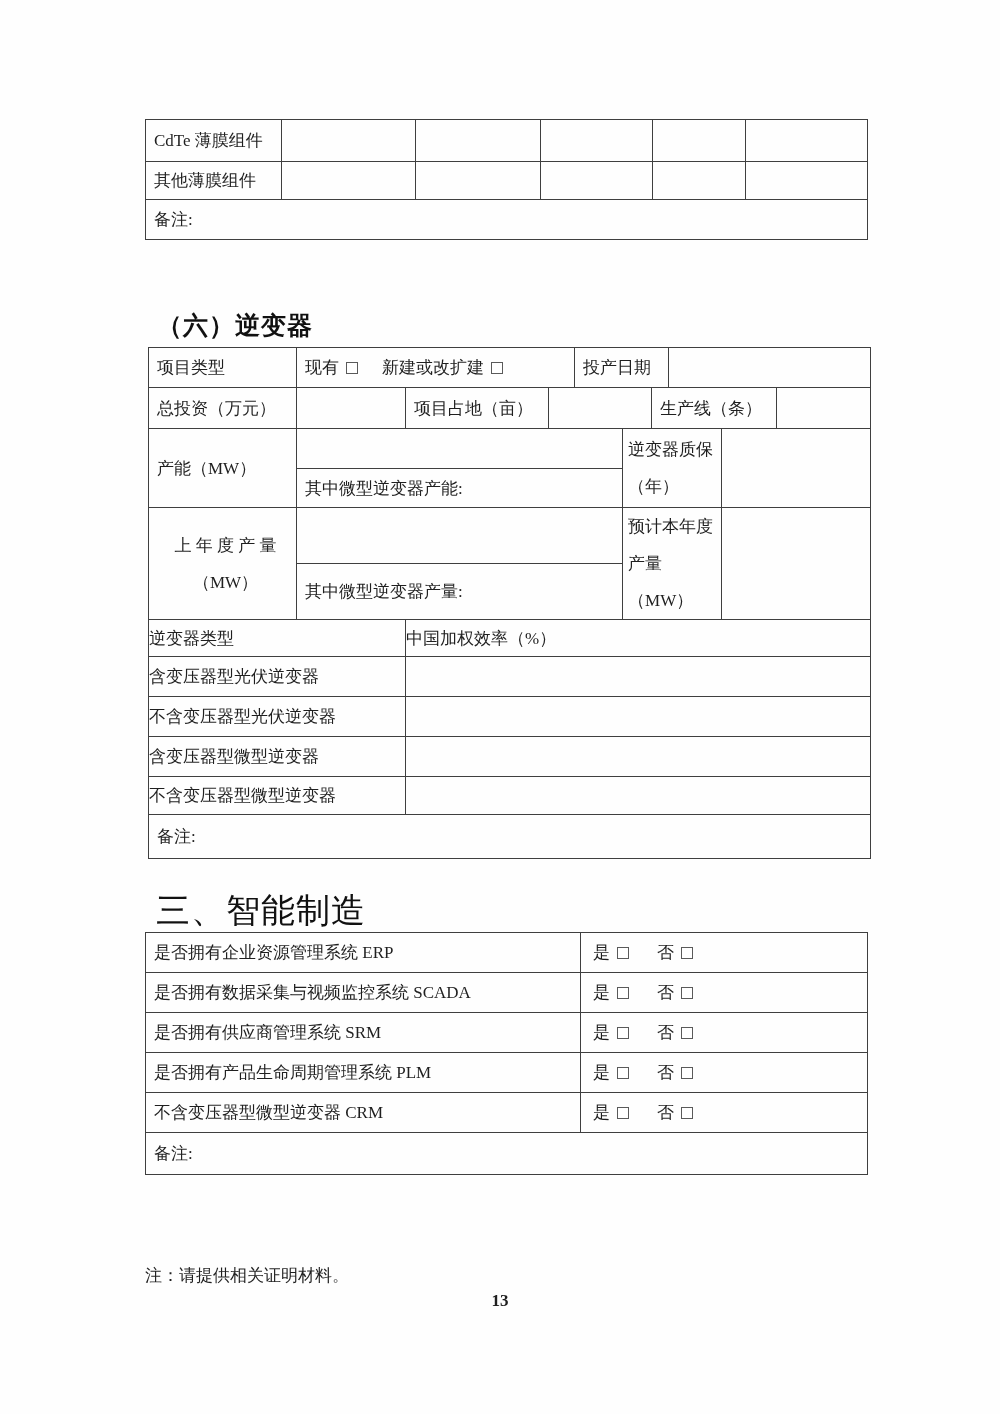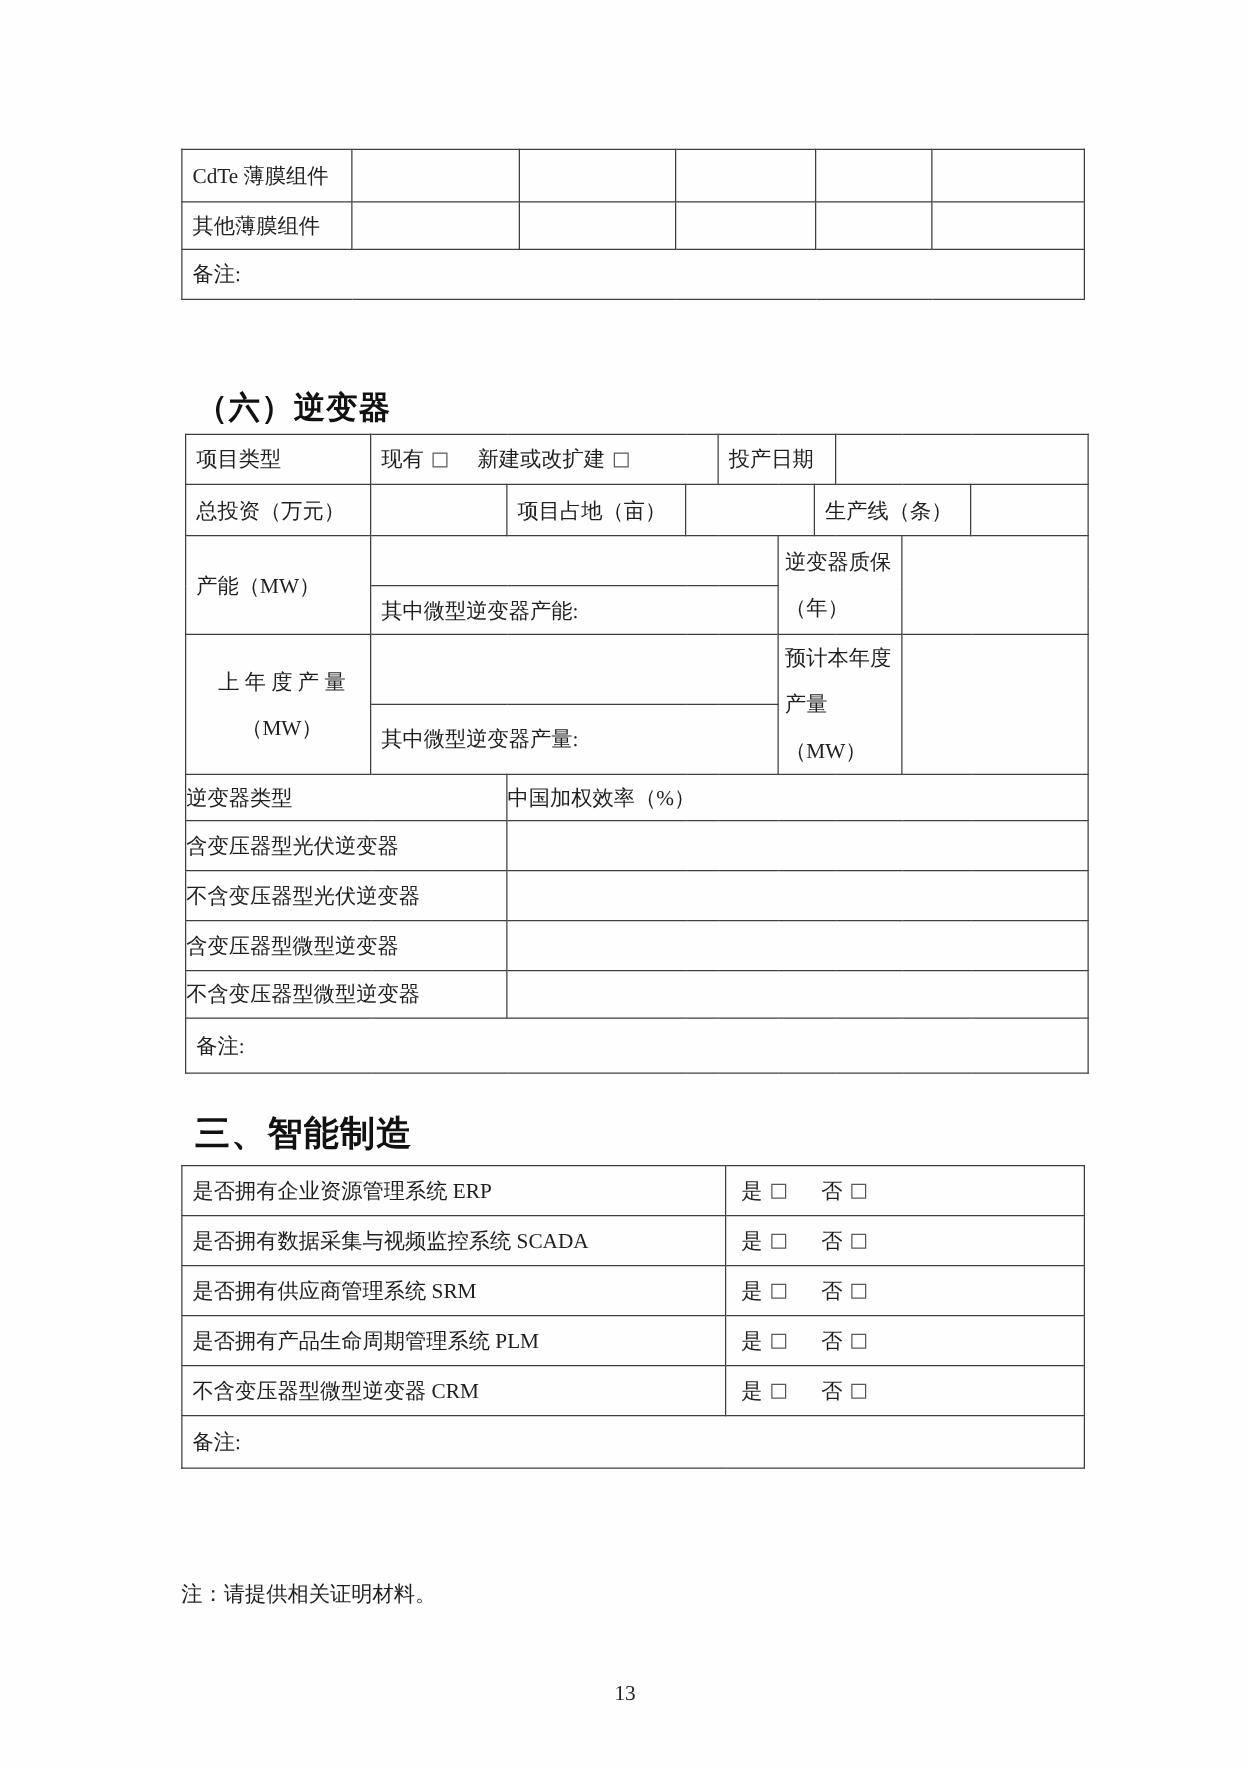--- a/index.html
+++ b/index.html
@@ -13,21 +13,21 @@
     border:1px solid #3f3f3f;font-size:17px;vertical-align:middle;
     padding:0 2px 0 8px;overflow:hidden;white-space:nowrap;
   }
   .tbl td.c{text-align:left;padding:0;}
   .two-line div{line-height:37px;}
   .heading-serif{
     position:absolute;font-weight:bold;font-size:25px;color:#111;
     font-family:"Liberation Serif","DejaVu Serif",serif;letter-spacing:1px;text-align:right;
   }
   .heading-sans{
-    position:absolute;font-weight:bold;font-size:28px;color:#111;
+    position:absolute;font-weight:normal;font-size:34px;color:#111;
     font-family:"Liberation Sans","DejaVu Sans",sans-serif;letter-spacing:1px;
   }
   .cb{
     display:inline-block;width:10px;height:10px;border:1px solid #5a5a5a;
     margin-left:7px;vertical-align:-1px;background:#fff;
   }
   .opt-gap{margin-left:24px;}
   .no-gap{margin-left:28px;}
   .footnote{position:absolute;left:145px;font-size:17px;text-align:right;}
   .pagenum{
@@ -196,15 +196,15 @@
       </td>
     </tr>
     <tr style="height:42px">
       <td colspan="2">备注:</td>
     </tr>
   </tbody>
     </table>
 
   <div class="footnote" style="top:1264px;">注：请提供相关证明材料。</div>
 
-  <div class="pagenum" style="top:1345px;">13</div>
+  <div class="pagenum" style="top:1291px;font-weight:bold;">13</div>
 
 </div>
 
 </body></html>

